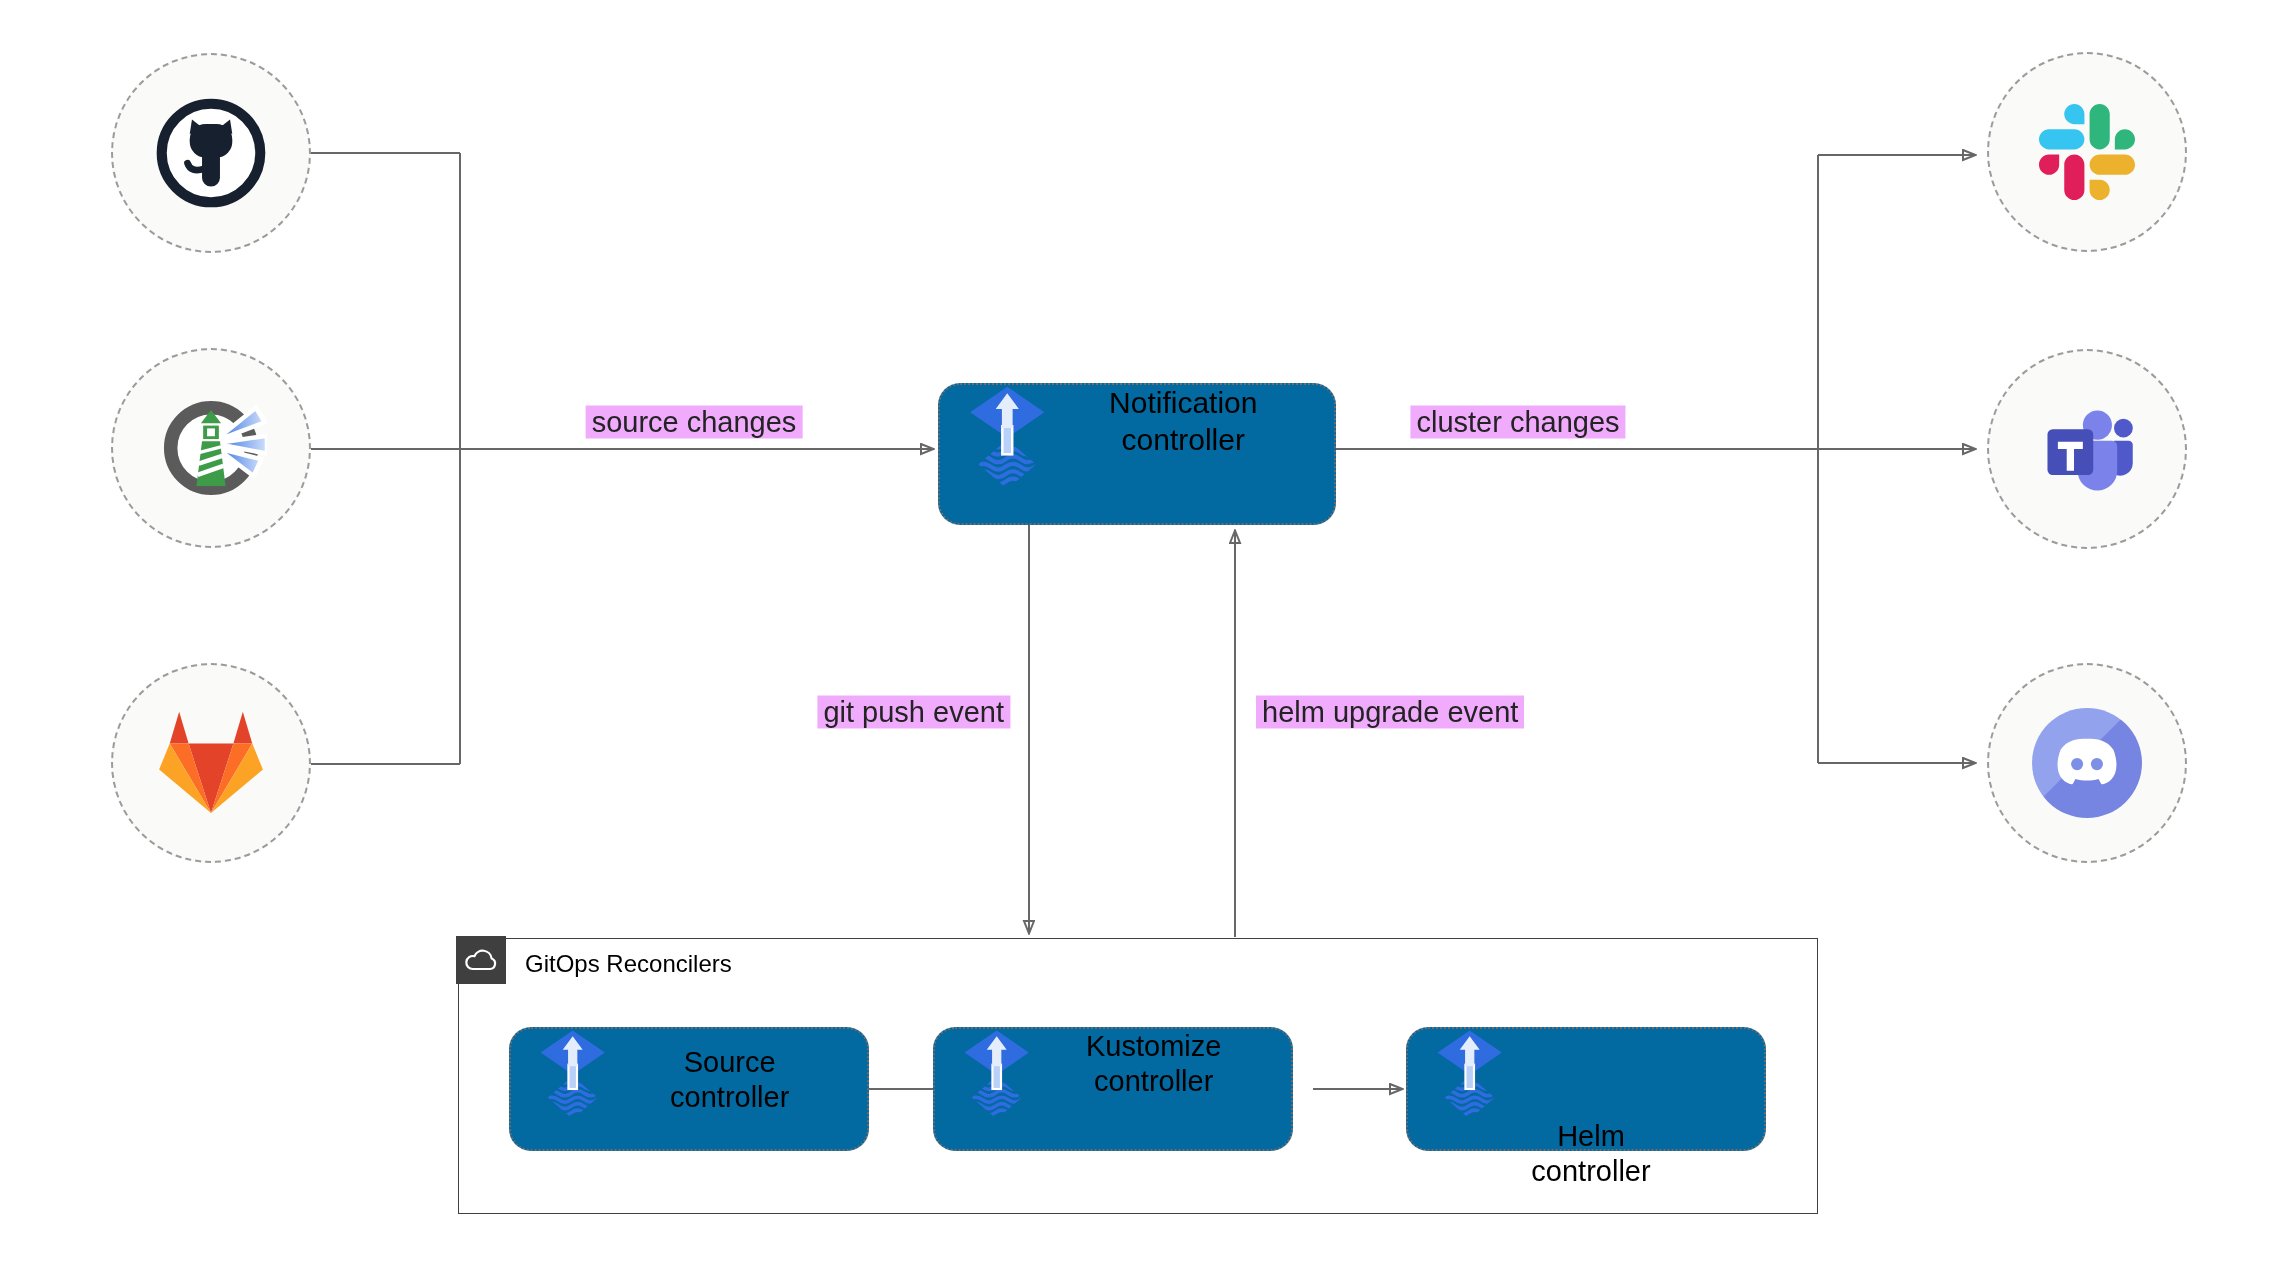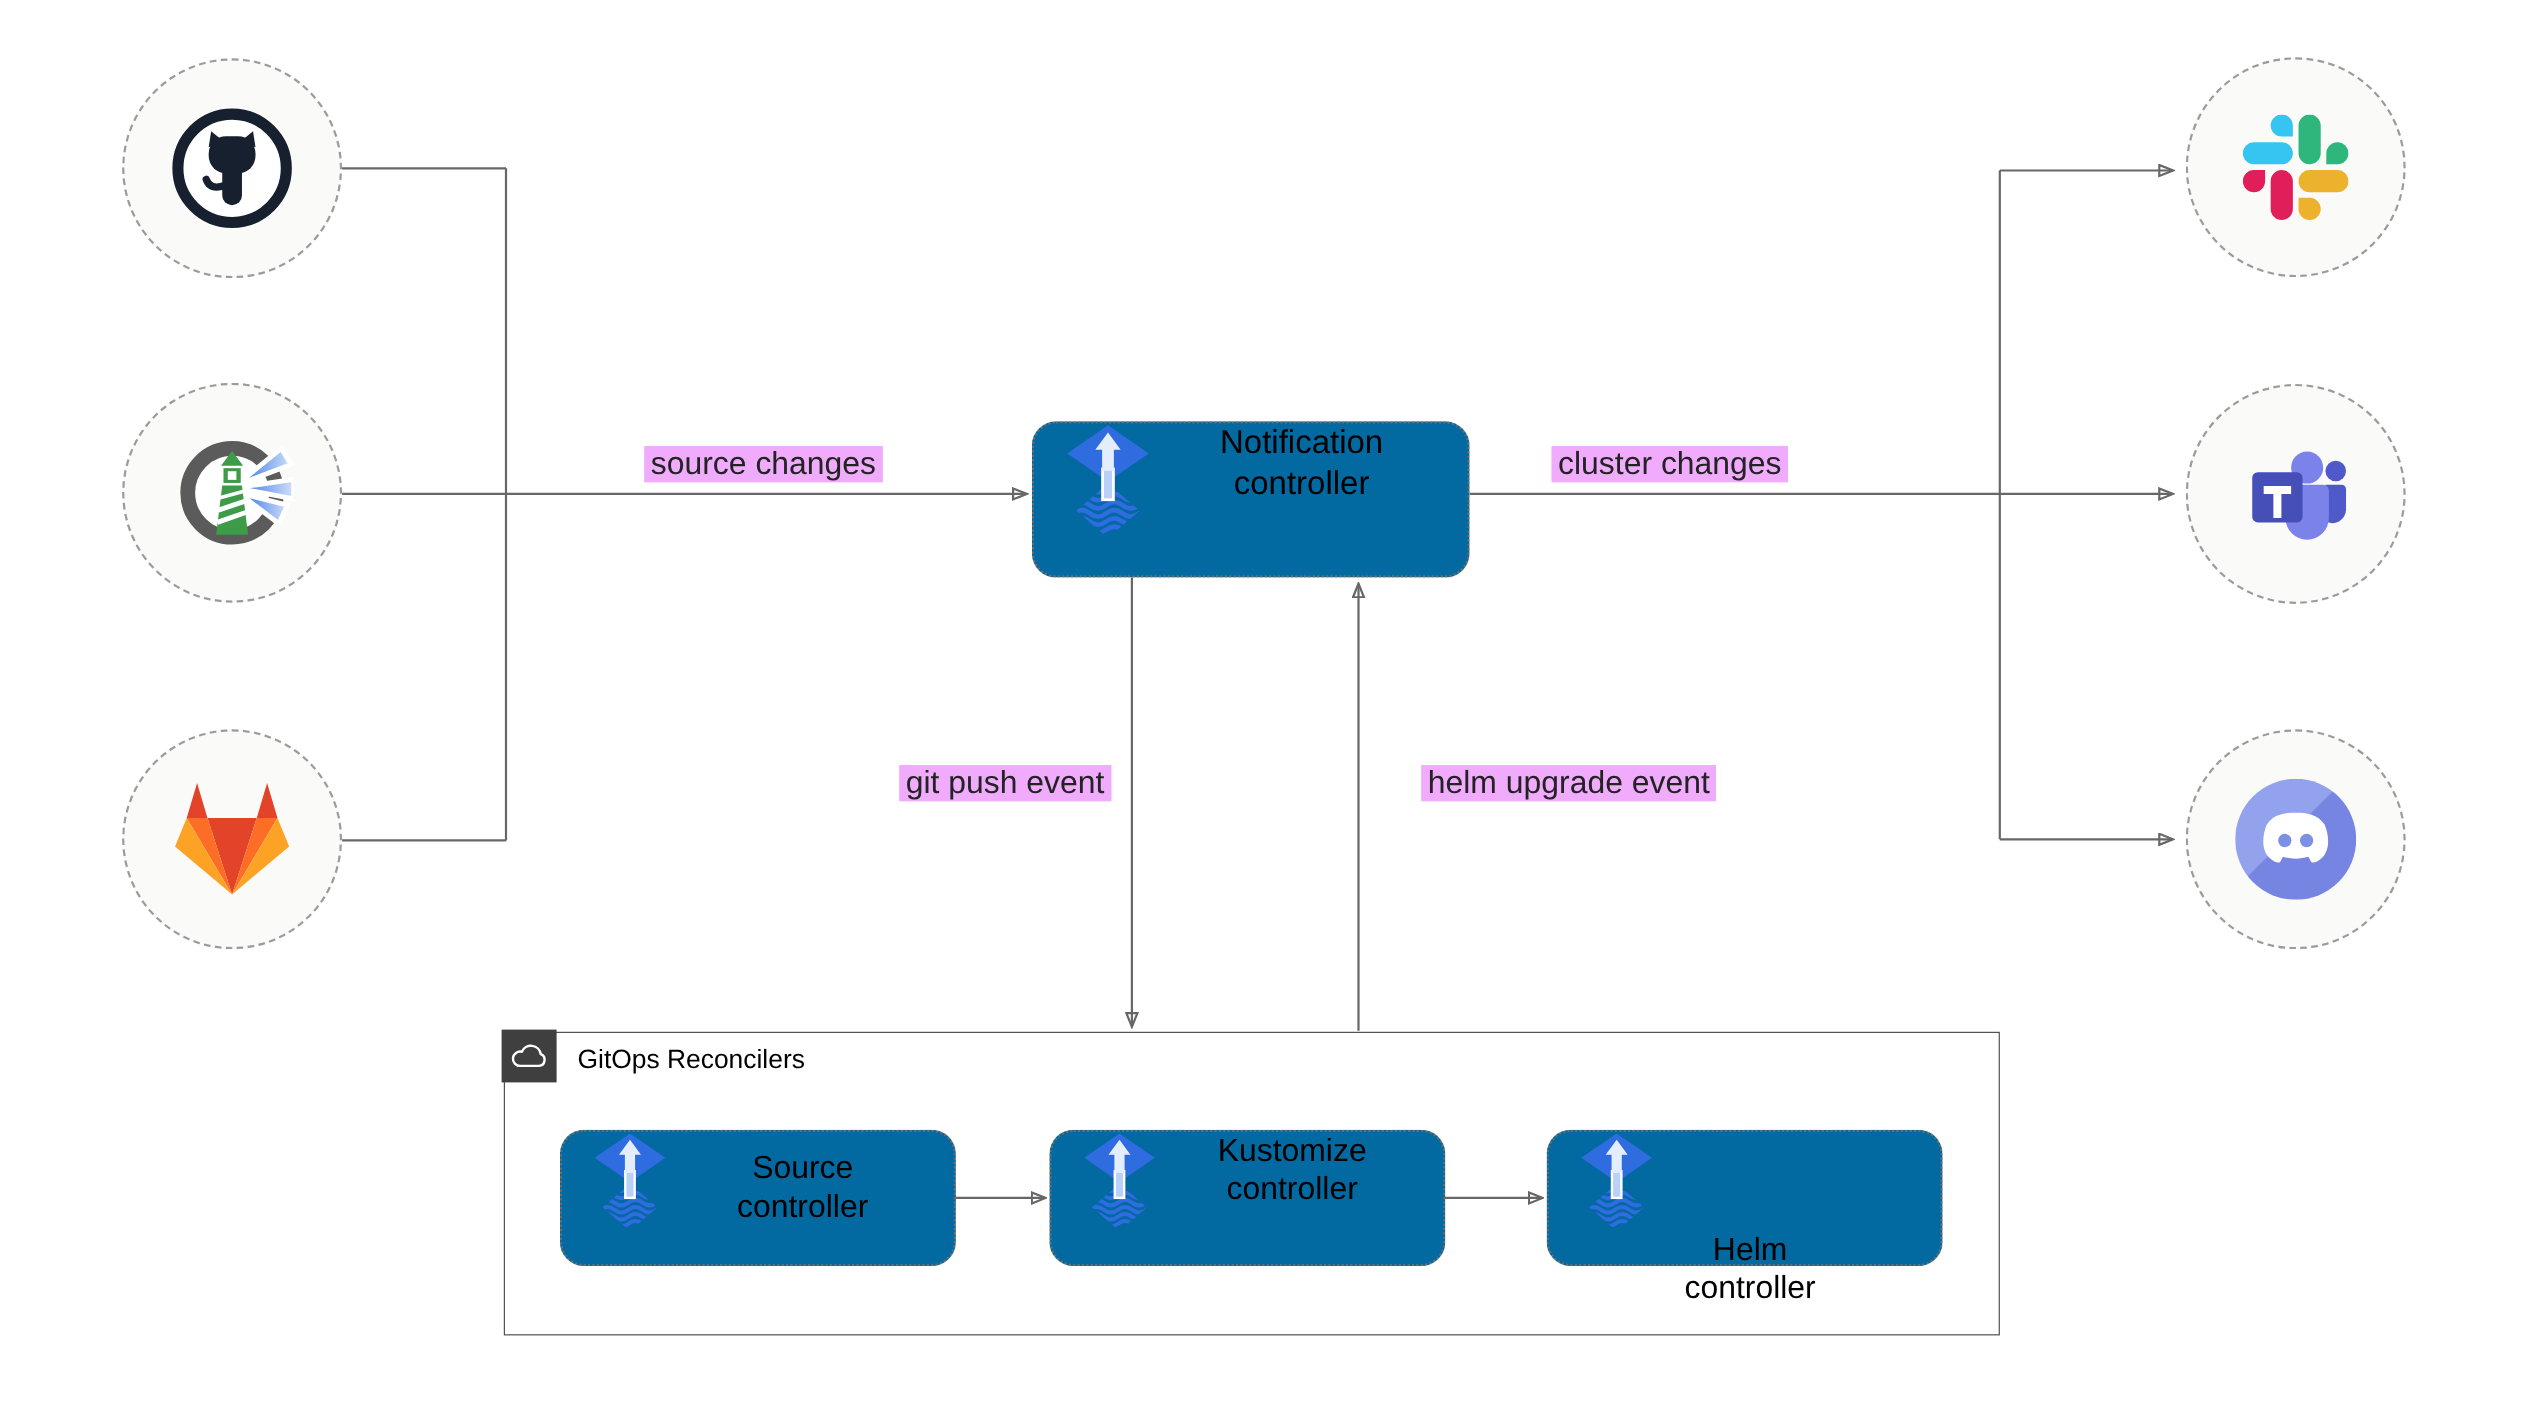--- a/index.html
+++ b/index.html
@@ -34,21 +34,21 @@
     display:flex;align-items:center;justify-content:center;
   }
   .group-title{position:absolute;left:66px;top:11px;font-size:24px;color:#000;white-space:nowrap;}
 
   .edge-label{
     position:absolute;font-size:29px;color:#232323;white-space:nowrap;background:#f0abfc;
     padding:0 6px;
   }
   .el-center{transform:translate(-50%,-50%);}
   .el-right{transform:translate(-100%,-50%);}
-  .el-left{transform:translate(0,-50%);margin-left:36px;}
+  .el-left{transform:translate(0,-50%);}
 
   .flux-icon{height:104px;width:auto;flex:0 0 auto;}
   .flux-icon.small{height:90px;}
 </style>
 </head>
 <body>
 
 <div class="canvas">
 
   <svg width="0" height="0" style="position:absolute" aria-hidden="true">
@@ -192,21 +192,21 @@
     </div>
     <div class="group-title">GitOps Reconcilers</div>
 
     <div class="ctrl-box small-box" style="left:50px;top:88px;">
       <svg class="flux-icon small" viewBox="0 0 100 126">
           <use href="#flux-logo"></use>
         </svg>
       <div class="lbl" style="max-width:170px;margin:16px auto;">Source controller</div>
     </div>
 
-    <div class="ctrl-box small-box" style="left:495px;top:88px;">
+    <div class="ctrl-box small-box" style="left:474px;top:88px;">
       <svg class="flux-icon small" viewBox="0 0 100 126">
           <use href="#flux-logo"></use>
         </svg>
       <div class="lbl" style="max-width:170px;margin:0 auto;">Kustomize controller</div>
     </div>
 
     <div class="ctrl-box small-box" style="left:947px;top:88px;flex-direction:column;">
       <svg class="flux-icon small" viewBox="0 0 100 126">
           <use href="#flux-logo"></use>
         </svg>

